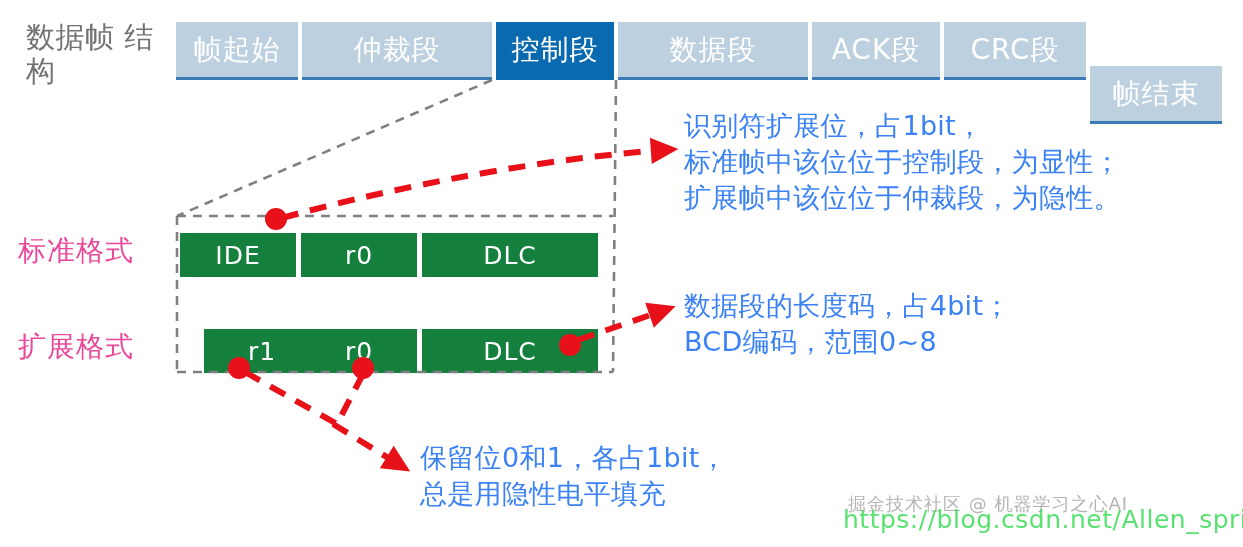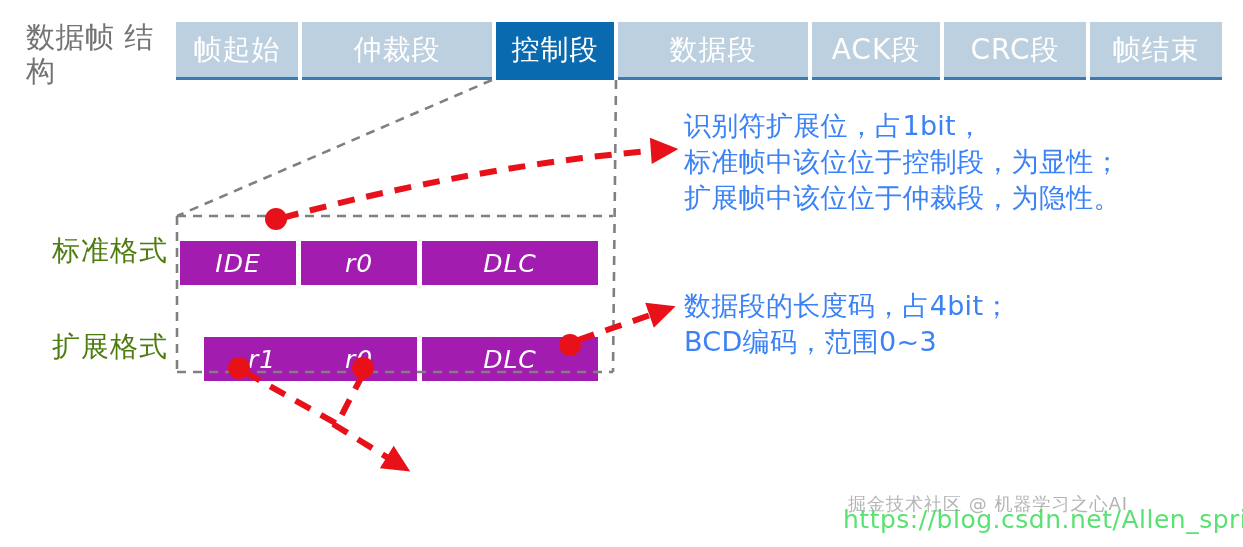--- a/index.html
+++ b/index.html
@@ -57,48 +57,47 @@
     background: #0a6ab0;
     border-bottom: 3px solid #0a6ab0;
     color: #ffffff;
   }
 
   
   .row-label {
     position: absolute;
     left: 18px;
     width: 150px;
-    text-align: right;
+    text-align: left;
     font-size: 28px;
-    color: #4d7c0f;
+    color: #ec4899;
     letter-spacing: 1px;
   }
   #row-label-standard { top: 232px; }
   #row-label-extended { top: 328px; }
 
   .field-row {
     position: absolute;
     height: 44px;
   }
   #row-standard { left: 180px; top: 225px; width: 418px; }
   #row-extended { left: 180px; top: 321px; width: 418px; }
 
   .field {
     position: absolute;
-    top: 16px;
+    top: 8px;
     height: 44px;
-    background: #a21caf;
+    background: #15803d;
     color: #ffffff;
     display: flex;
     align-items: center;
     justify-content: center;
     font-size: 25px;
     letter-spacing: 1px;
     box-sizing: border-box;
-    font-style: italic;
   }
 
   
   .note {
     position: absolute;
     color: #3b82f6;
     font-size: 27px;
     line-height: 1.34;
     white-space: pre-line;
     letter-spacing: 0.3px;
@@ -147,21 +146,21 @@
   <div class="frame-label">数据帧
 结构</div>
 
   <div class="strip" id="frame-strip">
       <div class="seg" style="left: 0px; width: 122px;">帧起始</div>
       <div class="seg" style="left: 126px; width: 190px;">仲裁段</div>
       <div class="seg active" style="left: 320px; width: 118px;">控制段</div>
       <div class="seg" style="left: 442px; width: 190px;">数据段</div>
       <div class="seg" style="left: 636px; width: 128px;">ACK段</div>
       <div class="seg" style="left: 768px; width: 142px;">CRC段</div>
-      <div class="seg" style="left: 914px; width: 132px;">帧结束</div>
+      <div class="seg" style="left: 914px; width: 132px; margin-top: 44px;">帧结束</div>
     </div>
 
   <div class="row-label" id="row-label-standard">标准格式</div>
   <div class="row-label" id="row-label-extended">扩展格式</div>
 
   <div class="field-row" id="row-standard">
       <div class="field" style="left: 0px; width: 116px;">IDE</div>
       <div class="field" style="left: 121px; width: 116px;">r0</div>
       <div class="field" style="left: 242px; width: 176px;">DLC</div>
     </div>
@@ -202,17 +201,19 @@
       <path d="M333,424 L398,464" stroke="#e8111a" stroke-width="6" stroke-dasharray="17,12" fill="none" marker-end="url(#redArrow)"></path>
       <circle cx="239" cy="368" r="11" fill="#e8111a"></circle>
       <circle cx="363" cy="368" r="11" fill="#e8111a"></circle>
     </g>
   </svg>
 
   <div class="note" id="note-ide">识别符扩展位，占1bit，
 标准帧中该位位于控制段，为显性；
 扩展帧中该位位于仲裁段，为隐性。</div>
   <div class="note" id="note-dlc">数据段的长度码，占4bit；
-BCD编码，范围0~3</div>
+BCD编码，范围0~8</div>
+  <div class="note" id="note-reserved">保留位0和1，各占1bit，
+总是用隐性电平填充</div>
 
   <div class="wm" id="wm-community">掘金技术社区 @ 机器学习之心AI</div>
   <div class="wm" id="wm-url">https://blog.csdn.net/Allen_spring</div>
 </div>
 
 </body></html>

